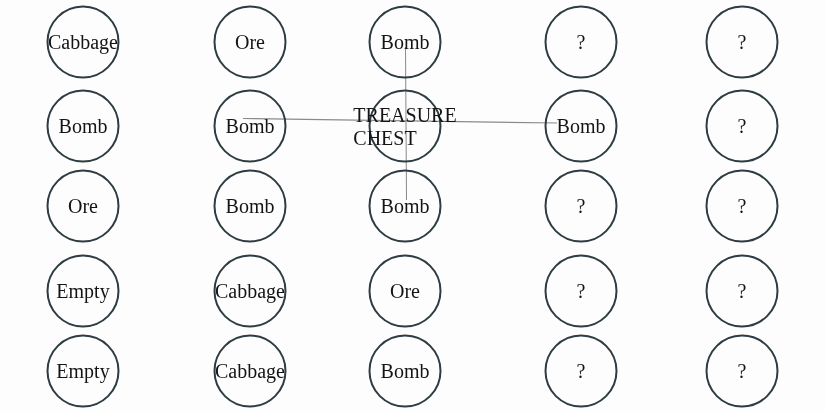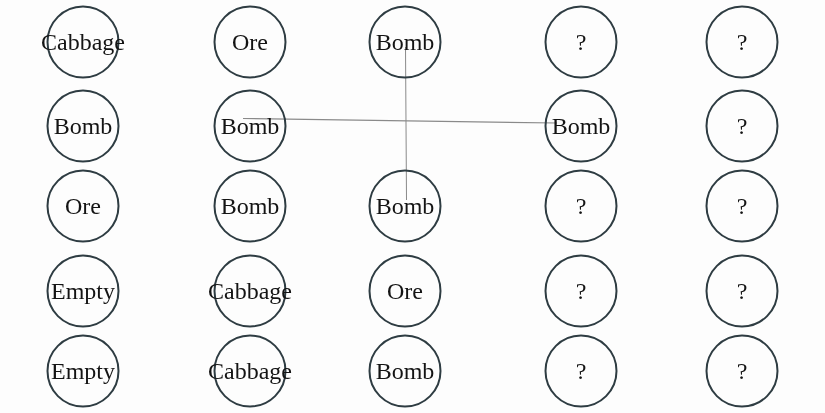--- a/index.html
+++ b/index.html
@@ -29,21 +29,21 @@
     border-radius: 50%;
     transform: translate(-50%, -50%);
     display: flex;
     align-items: center;
     justify-content: center;
     background: transparent;
     z-index: 2;
   }
   .label {
     white-space: pre;
-    font-size: 24px;
+    font-size: 20px;
     line-height: 23px;
     color: #141414;
   }
   
   .c1 { left: 83px; }
   .c2 { left: 250px; }
   .c3 { left: 405px; }
   .c4 { left: 581px; }
   .c5 { left: 742px; }
   
@@ -77,20 +77,24 @@
     </div>
   <div class="cell r1 c5">
       <span class="label">?</span>
     </div>
 
   <div class="cell r2 c1">
       <span class="label">Bomb</span>
     </div>
   <div class="cell r2 c2">
       <span class="label">Bomb</span>
+    </div>
+  <div class="cell r2 c3">
+      <span class="label">TREASURE
+CHEST</span>
     </div>
   <div class="cell r2 c4">
       <span class="label">Bomb</span>
     </div>
   <div class="cell r2 c5">
       <span class="label">?</span>
     </div>
 
   <div class="cell r3 c1">
       <span class="label">Ore</span>

